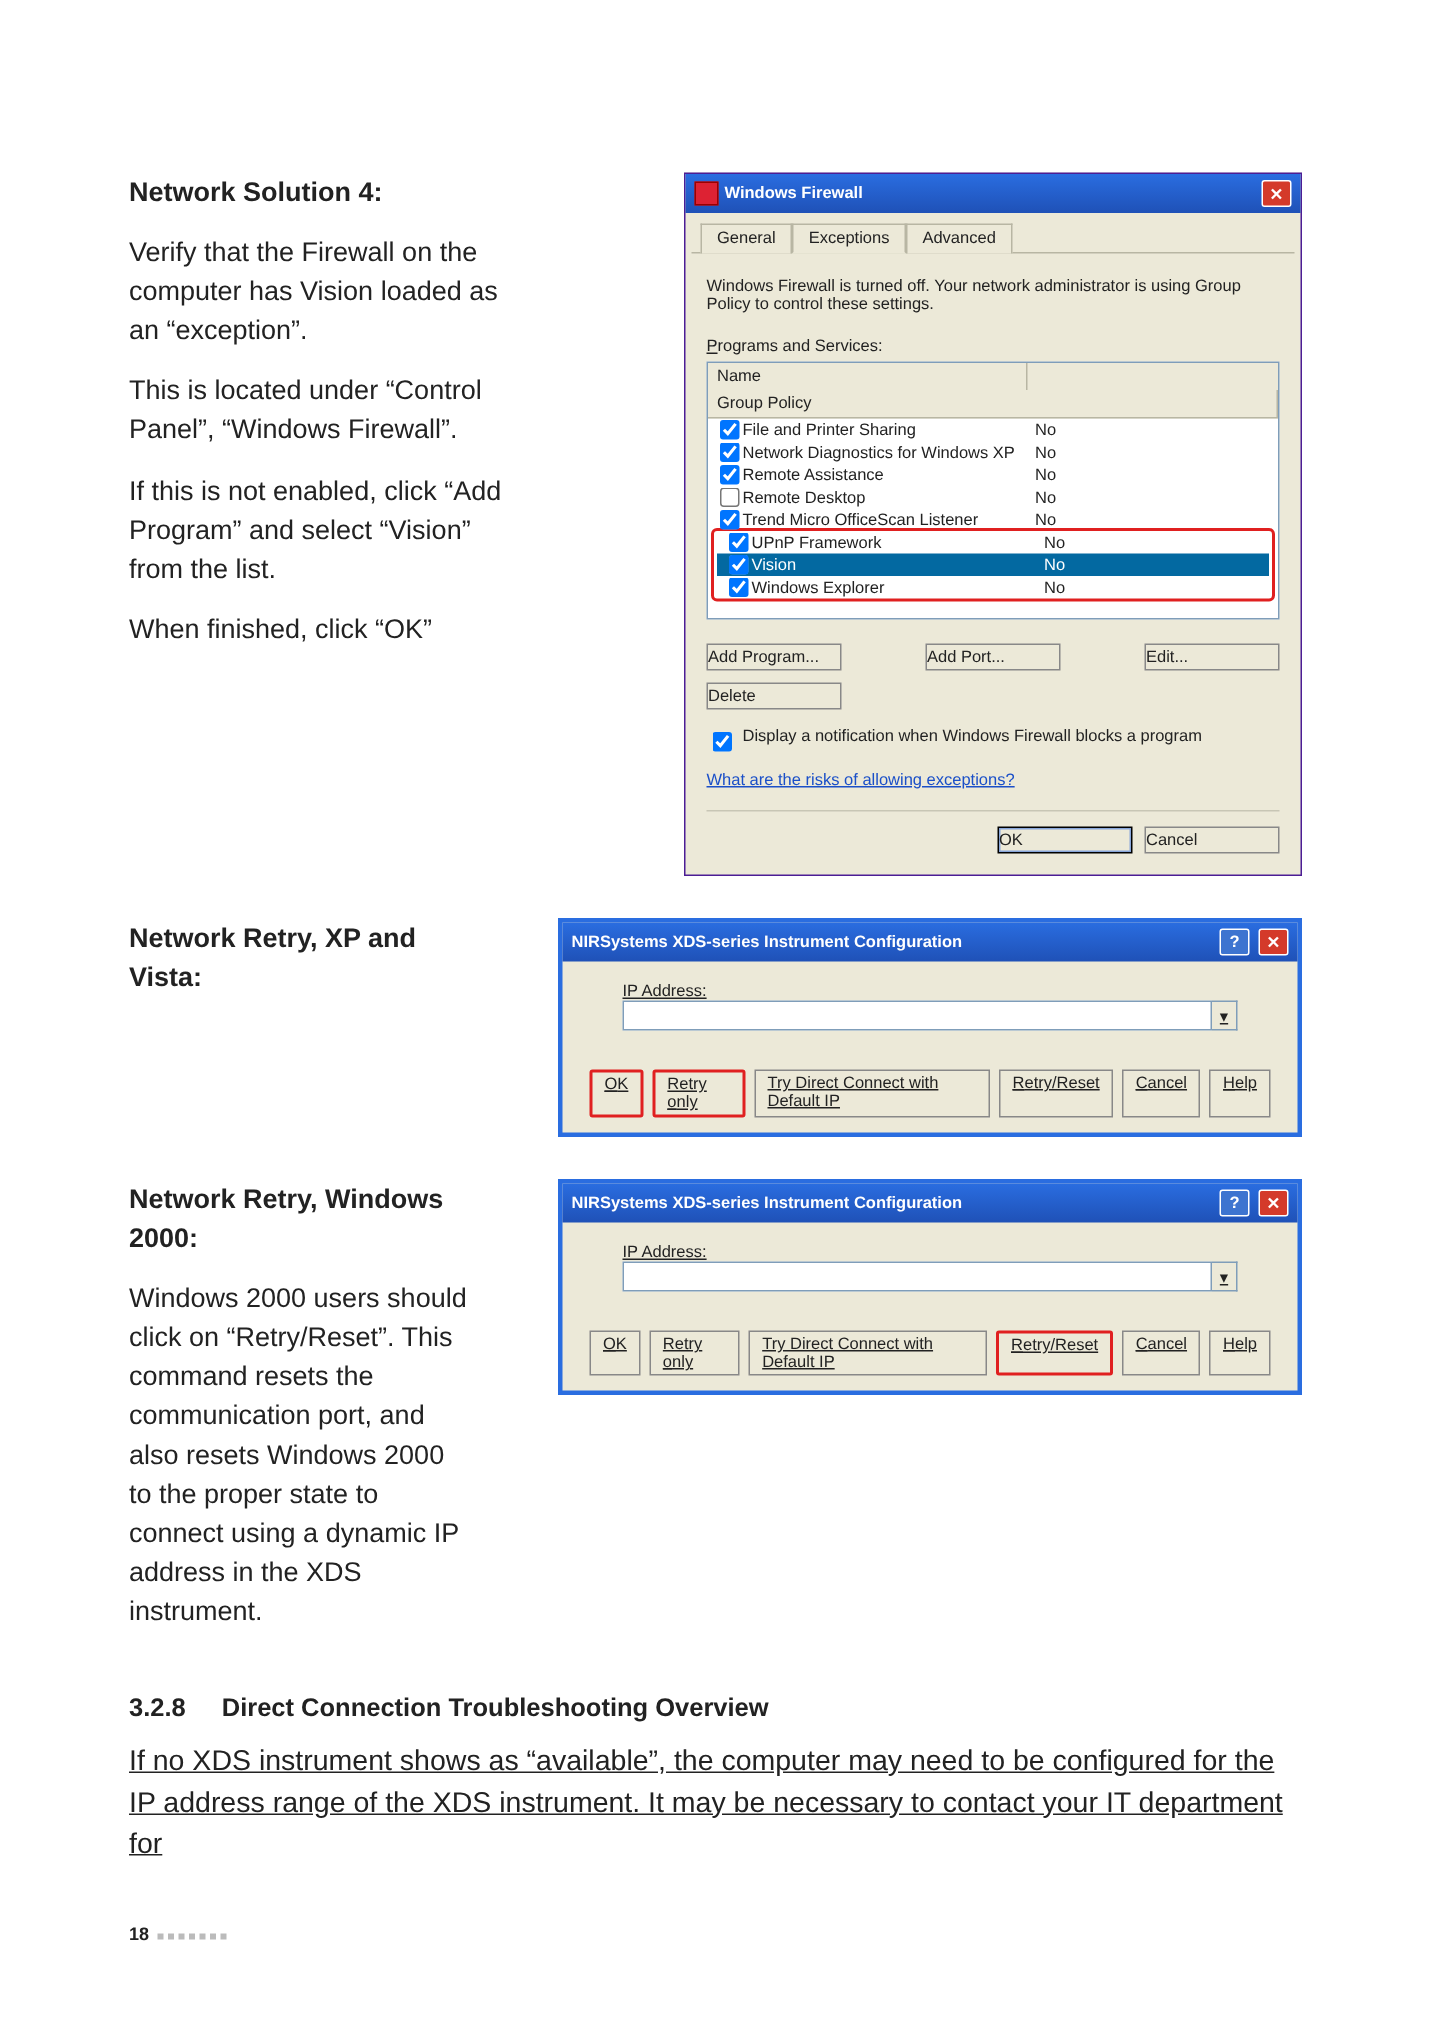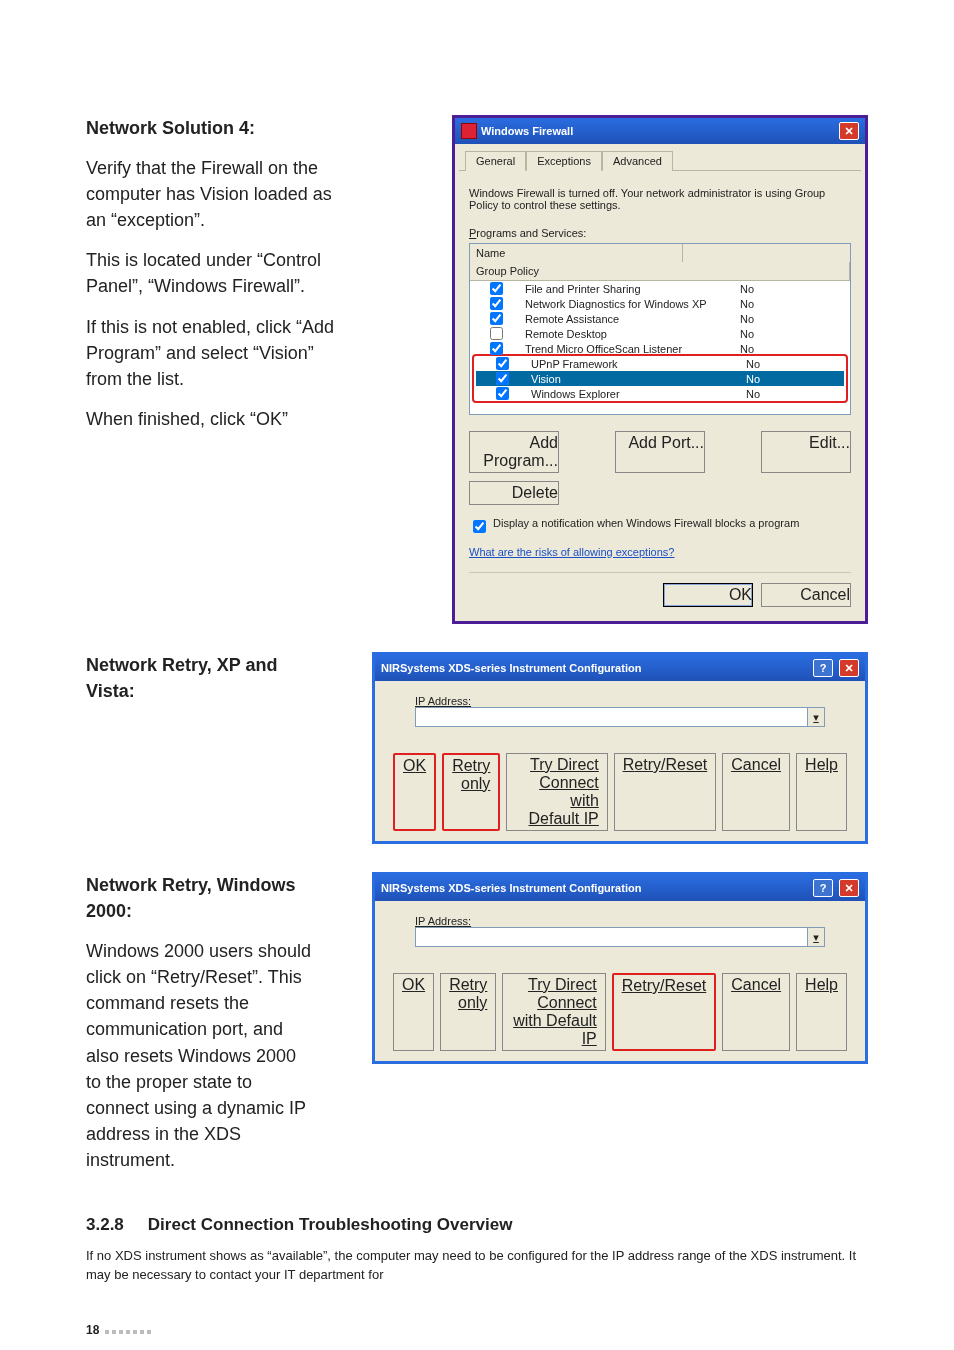--- a/index.html
+++ b/index.html
@@ -24,21 +24,21 @@
     font-size: 18px;
     line-height: 1.45;
   }
   .col-text.small { width: 230px; flex: 0 0 230px; }
   .col-img { flex: 1; }
   .strong { font-weight: 700; margin-bottom: 6px; }
   .para { margin: 0 0 14px 0; }
 
   
   .xp-window {
-    border: 3px solid #4c1d95;
+    border: 1px solid #4c1d95;
     background: #ece9d8;
     width: 410px;
     font-family: Tahoma, sans-serif;
     font-size: 11px;
     margin-left: auto;
   }
   .xp-titlebar {
     background: linear-gradient(#2a6de0,#1f51b7);
     color: #fff;
     font-weight: 700;
@@ -107,23 +107,23 @@
   }
   .lh-cell {
     padding: 3px 6px;
     border-right: 1px solid #b8b6a3;
   }
   .lh-name { width: 200px; }
   .lh-gp { flex: 1; }
   .list-body { }
   .list-row {
     display: flex;
-    padding: 1px 20px;
+    padding: 1px 8px;
     align-items: center;
-    gap: 20px;
+    gap: 0;
   }
   .list-row input[type=checkbox] { margin: 0 2px 0 0; }
   .lr-name { width: 195px; }
   .lr-gp { }
   .highlight-red {
     border: 2px solid #e02020;
     border-radius: 4px;
     margin: -2px 2px;
     padding: 0 2px 0 2px;
   }
@@ -136,22 +136,22 @@
     display: flex;
     gap: 8px;
     margin-top: 16px;
     justify-content: space-between;
     flex-wrap: wrap;
   }
   .xp-btn {
     border: 1px solid #888;
     background: #ece9d8;
     padding: 2px 0;
-    font-size: 16px;
-    text-align: right;
+    font-size: 11px;
+    text-align: left;
     width: 88px;
     cursor: default;
   }
   .xp-btn.focus { border: 1px solid #000; box-shadow: 0 0 0 1px #88a6da inset; }
   .chk-line { margin-top: 12px; display: flex; gap: 4px; }
   .link-line { margin-top: 10px; }
   .link-line span { color: #1a4fc8; text-decoration: underline; }
   .dialog-footer {
     border-top: 1px solid #c8c6b5;
     margin-top: 14px;
@@ -201,22 +201,23 @@
 
   
   .section-heading {
     font-size: 17px;
     font-weight: 700;
     margin: 28px 0 12px 0;
     display: flex;
     gap: 24px;
   }
   .section-body {
-    font-size: 13px;
+    font-size: 19px;
     line-height: 1.45;
+    text-decoration: underline;
   }
 
   .page-footer {
     margin-top: 38px;
     font-size: 12px;
     display: flex;
     align-items: center;
     gap: 6px;
   }
   .page-footer .pn { font-weight: 700; }

